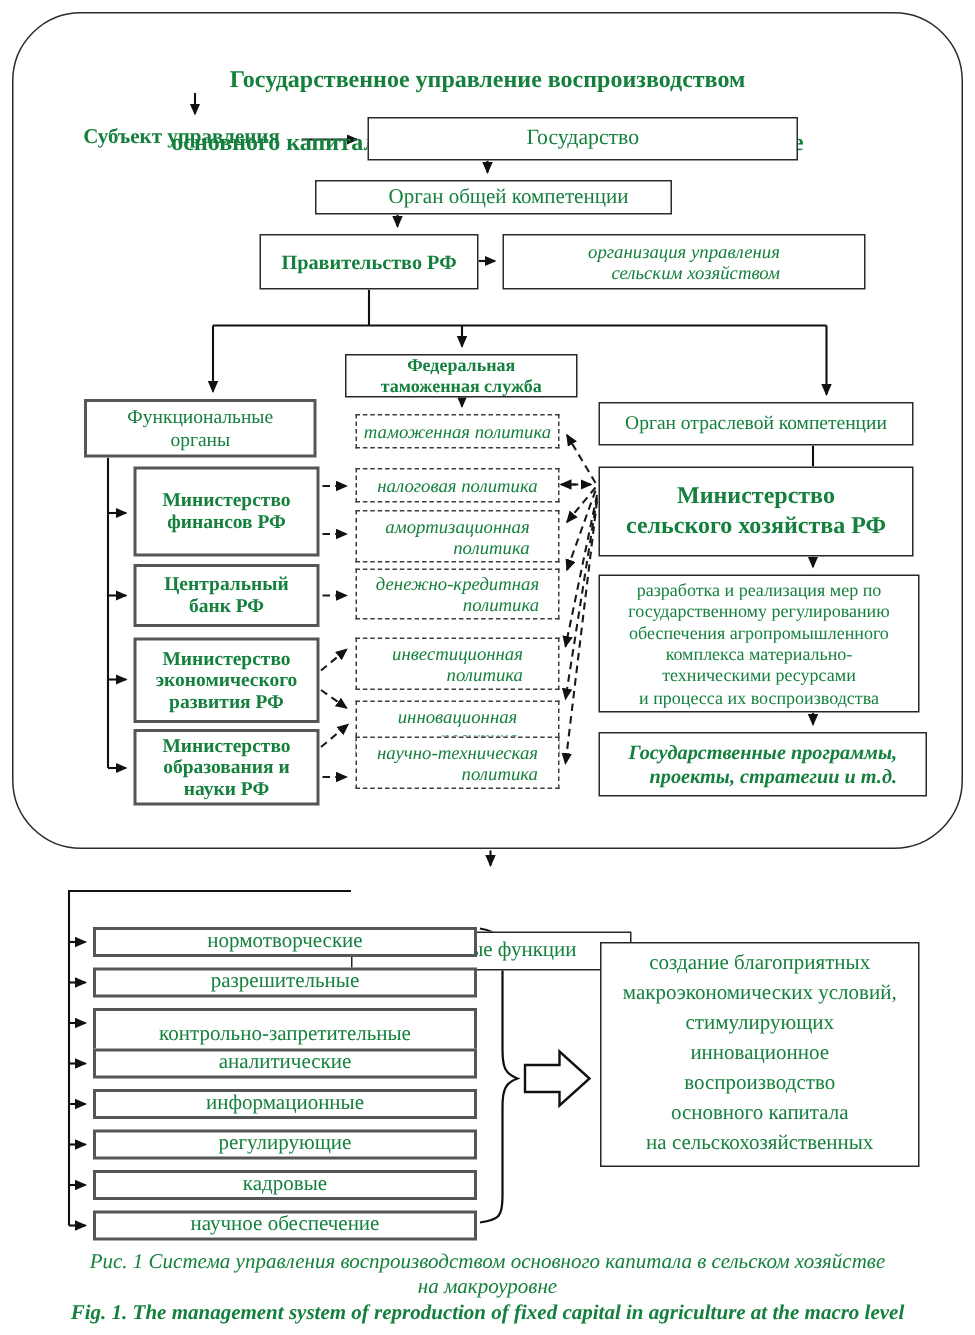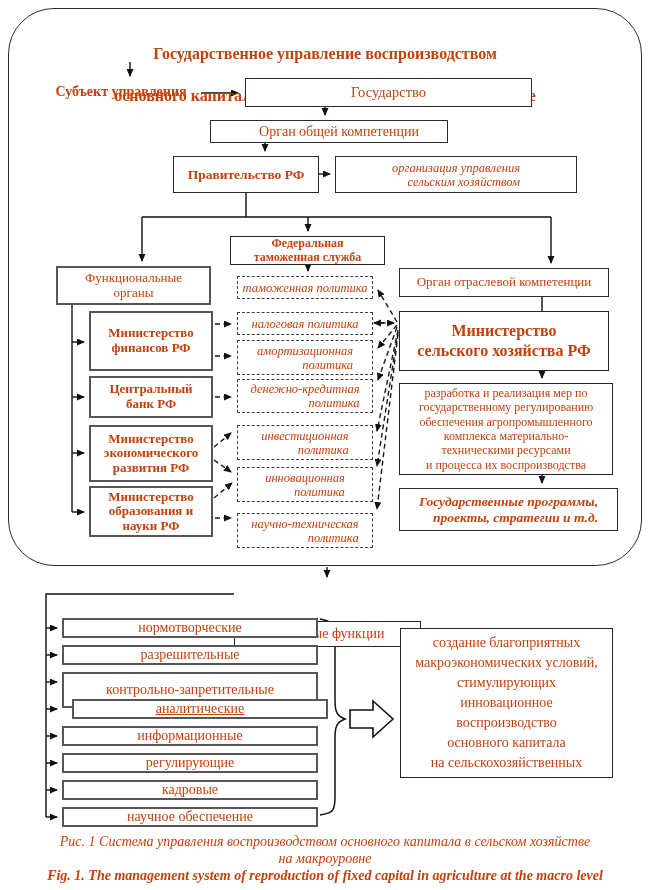--- a/index.html
+++ b/index.html
@@ -1,17 +1,17 @@
 <!DOCTYPE html>
 <html><head>
 <meta charset="utf-8">
 <style>
   html,body{margin:0;padding:0;background:#fff;}
   #stage{position:relative;width:650px;height:890px;background:#fff;overflow:hidden;
-         font-family:"Liberation Serif","DejaVu Serif",serif;color:#c2410c;}
+         font-family:"Liberation Serif","DejaVu Serif",serif;color:#15803d;}
   #connectors{position:absolute;left:0;top:0;z-index:1;}
   .bx{position:absolute;z-index:2;background:#fff;box-sizing:border-box;
       display:flex;align-items:center;justify-content:center;text-align:center;
       white-space:pre-line;line-height:1.12;}
   .thin{border:1.4px solid #2b2b2b;}
   .med{border:1.6px solid #262626;}
   .gray{border:2px solid #565656;}
   .dashed{border:1.4px dashed #3d3d3d;background:#fff;}
   .b{font-weight:bold;}
   .i{font-style:italic;text-align:right;}
@@ -132,40 +132,40 @@
   <div class="bx dashed i" style="left:237px;top:276px;width:136px;height:23px;font-size:12.5px;">таможенная политика</div>
   <div class="bx dashed i" style="left:237px;top:312px;width:136px;height:23px;font-size:12.5px;">налоговая политика</div>
   <div class="bx dashed i" style="left:237px;top:340px;width:136px;height:35px;font-size:12.5px;">амортизационная
 политика</div>
   <div class="bx dashed i" style="left:237px;top:379px;width:136px;height:34px;font-size:12.5px;">денежно-кредитная
 политика</div>
   <div class="bx dashed i" style="left:237px;top:425px;width:136px;height:35px;font-size:12.5px;">инвестиционная
 политика</div>
   <div class="bx dashed i" style="left:237px;top:467px;width:136px;height:35px;font-size:12.5px;">инновационная
 политика</div>
-  <div class="bx dashed i" style="left:237px;top:513px;width:136px;height:35px;font-size:12.5px;">научно-техническая
+  <div class="bx dashed i" style="left:237px;top:491px;width:136px;height:35px;font-size:12.5px;">научно-техническая
 политика</div>
 
   <div class="bx med b" style="left:399px;top:311px;width:210px;height:60px;font-size:16px;line-height:1.25;">Министерство
 сельского хозяйства РФ</div>
   <div class="bx med" style="left:399px;top:383px;width:214px;height:92px;font-size:12px;line-height:1.2;">разработка и реализация мер по
 государственному регулированию
 обеспечения агропромышленного
 комплекса материально-
 техническими ресурсами
 и процесса их воспроизводства</div>
   <div class="bx thin i" style="left:399px;top:488px;width:219px;height:43px;font-size:13.5px;font-weight:600;">Государственные программы,
 проекты, стратегии и т.д.</div>
 
   <div class="bx med" style="left:234px;top:581px;width:187px;height:26px;font-size:14px;margin-top:40px;">основные функции</div>
 
   <div class="bx gray" style="left:62px;top:618px;width:256px;height:20px;font-size:14px;">нормотворческие</div>
   <div class="bx gray" style="left:62px;top:645px;width:256px;height:20px;font-size:14px;">разрешительные</div>
   <div class="bx gray" style="left:62px;top:672px;width:256px;height:36px;font-size:14px;">контрольно-запретительные</div>
-  <div class="bx gray" style="left:72px;top:699px;width:256px;height:20px;font-size:14px;text-decoration:underline;">аналитические</div>
+  <div class="bx gray" style="left:62px;top:699px;width:256px;height:20px;font-size:14px;">аналитические</div>
   <div class="bx gray" style="left:62px;top:726px;width:256px;height:20px;font-size:14px;">информационные</div>
   <div class="bx gray" style="left:62px;top:753px;width:256px;height:20px;font-size:14px;">регулирующие</div>
   <div class="bx gray" style="left:62px;top:780px;width:256px;height:20px;font-size:14px;">кадровые</div>
   <div class="bx gray" style="left:62px;top:807px;width:256px;height:20px;font-size:14px;">научное обеспечение</div>
 
   <div class="bx med" style="left:400px;top:628px;width:213px;height:150px;font-size:14px;line-height:20px;">создание благоприятных
 макроэкономических условий,
 стимулирующих
 инновационное
 воспроизводство

